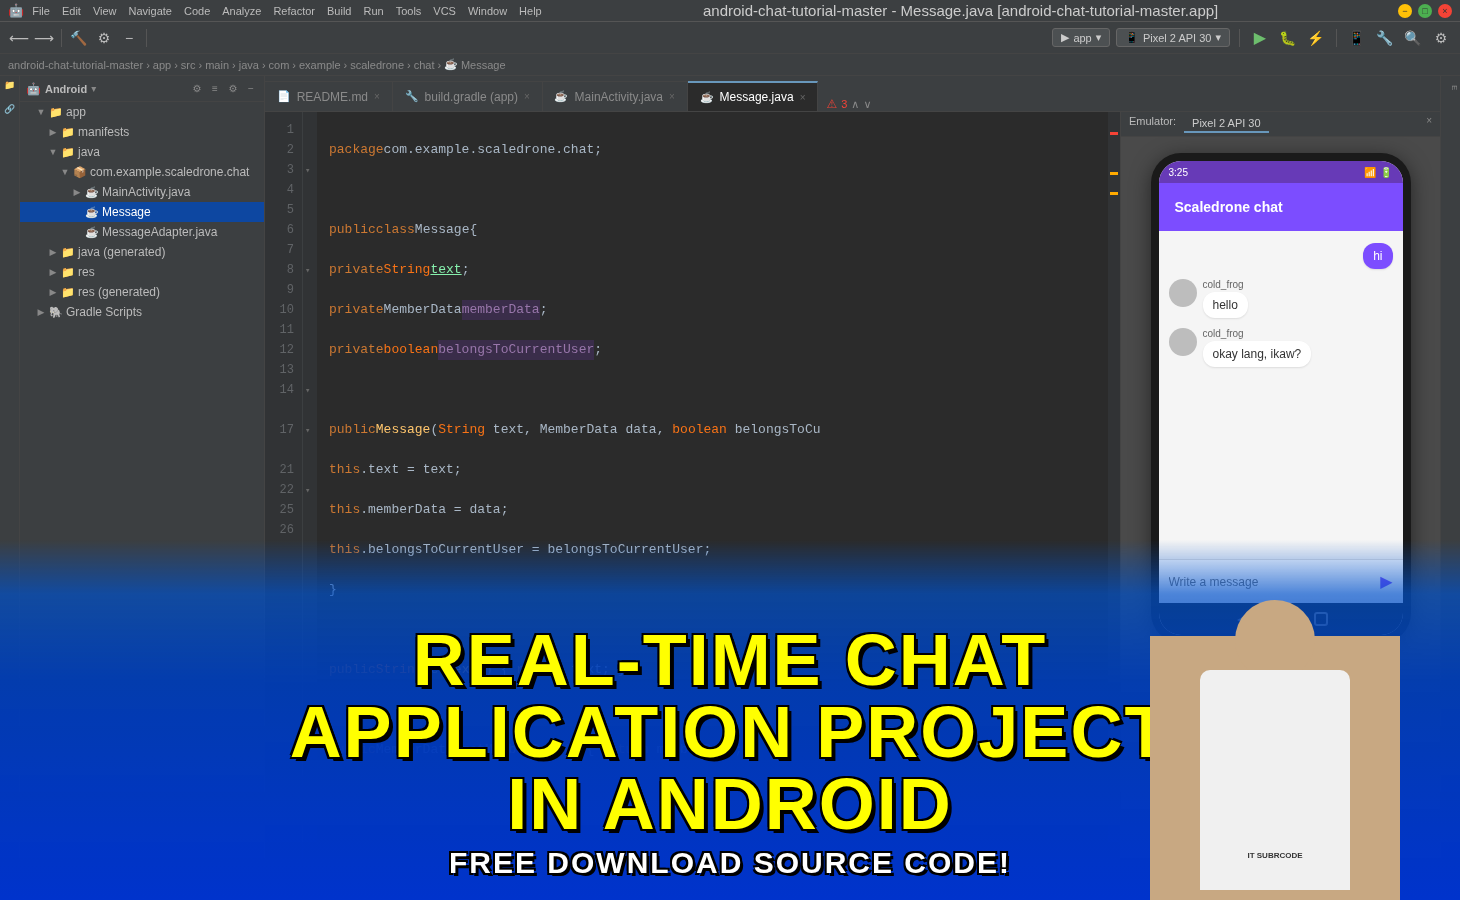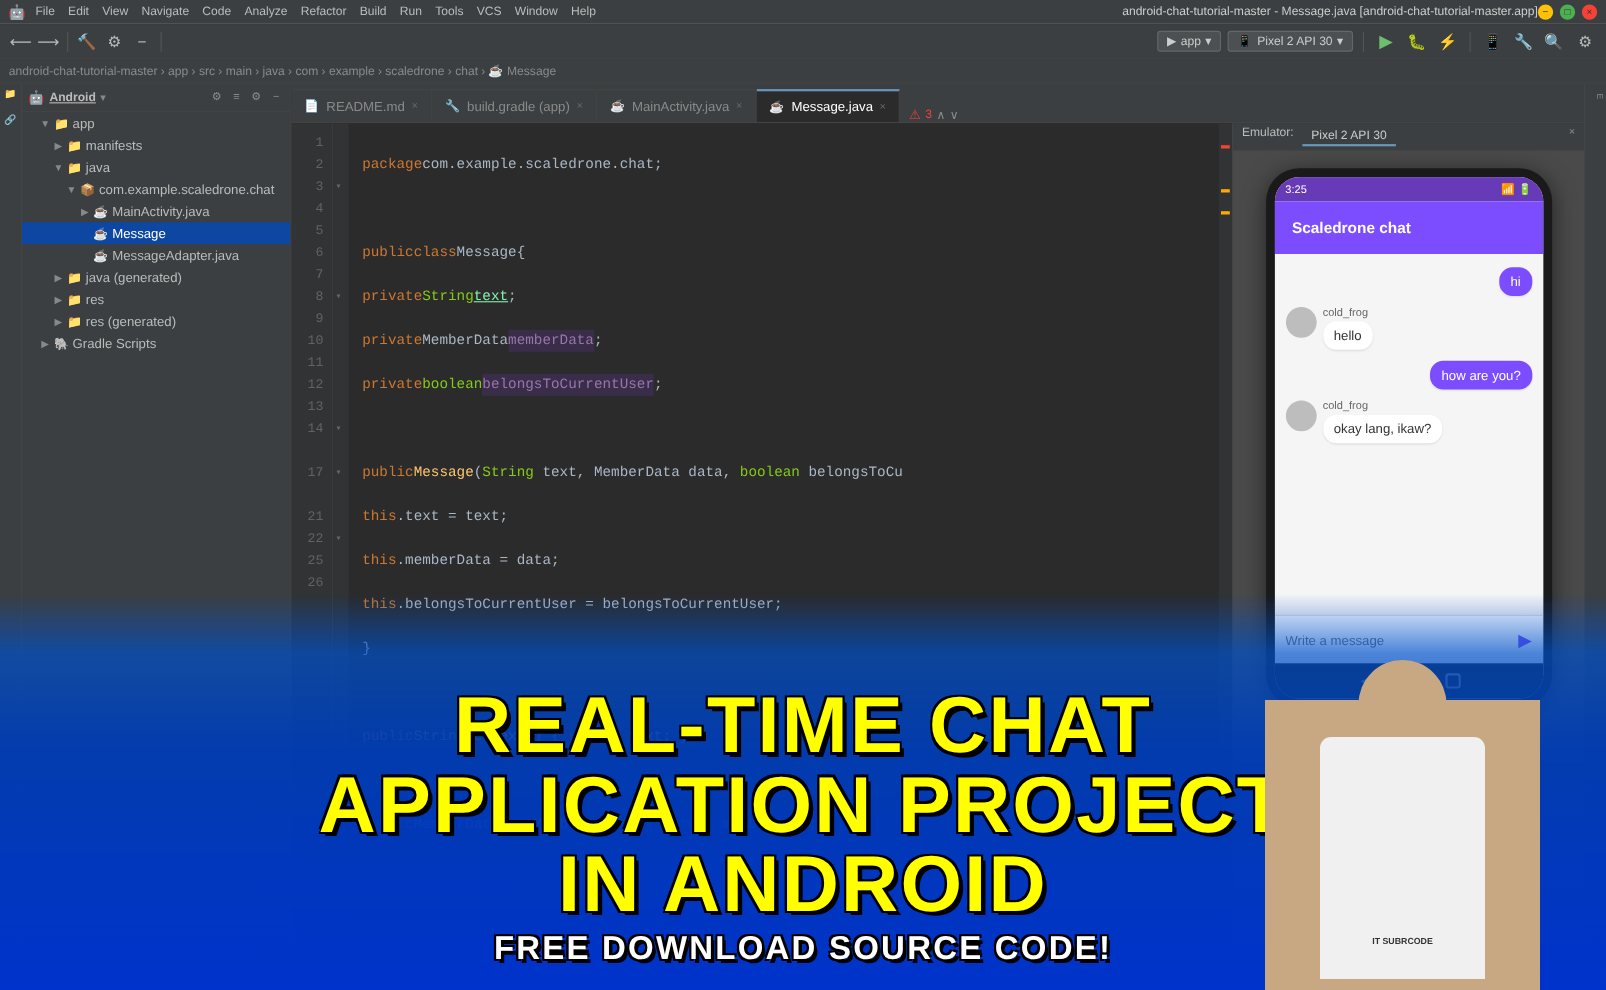--- a/index.html
+++ b/index.html
@@ -35,22 +35,22 @@
       display: flex;
       gap: 12px;
       font-size: 11px;
       color: #bbbbbb;
     }
     .title-bar-menu span {
       cursor: pointer;
     }
     .title-bar-title {
       flex: 1;
-      text-align: right;
-      font-size: 11px;
+      text-align: left;
+      font-size: 15px;
       color: #cccccc;
     }
     .title-bar-controls {
       display: flex;
       gap: 6px;
       align-items: center;
     }
     .win-btn {
       width: 14px;
       height: 14px;
@@ -131,21 +131,20 @@
       align-items: center;
       padding: 0 6px;
       gap: 4px;
       border-bottom: 1px solid #444;
       font-size: 11px;
       color: #bbbbbb;
     }
     .tree-header-title {
       font-weight: bold;
       color: #bbbbbb;
-      text-decoration: underline;
     }
     .tree-header-icons {
       margin-left: auto;
       display: flex;
       gap: 4px;
     }
     .tree-header-icon {
       width: 14px;
       height: 14px;
       font-size: 10px;
@@ -282,21 +281,21 @@
       overflow-y: auto;
       color: #a9b7c6;
       line-height: 20px;
       white-space: pre;
     }
 
     .line { height: 20px; display: flex; align-items: center; }
 
     
     .kw { color: #cc7832; }
-    .kw-type { color: #84cc16; }
+    .kw-type { color: #f97316; }
     .method { color: #ffc66d; }
 
     
     .phone-frame {
       width: 260px;
       height: 490px;
       background: #1a1a1a;
       border-radius: 30px;
       padding: 8px;
       box-shadow: 0 4px 20px rgba(0,0,0,0.5);
@@ -883,23 +882,20 @@
                   </div>
 
                   <div class="msg-row">
                     <div class="msg-avatar"></div>
                     <div class="msg-content">
                       <span class="msg-sender">cold_frog</span>
                       <div class="msg-bubble">hello</div>
                     </div>
                   </div>
 
-                  <div class="msg-row right">
-                    <div class="msg-bubble sent">how are you?</div>
-                  </div>
 
                   <div class="msg-row">
                     <div class="msg-avatar"></div>
                     <div class="msg-content">
                       <span class="msg-sender">cold_frog</span>
                       <div class="msg-bubble">okay lang, ikaw?</div>
                     </div>
                   </div>
                 </div>
 

